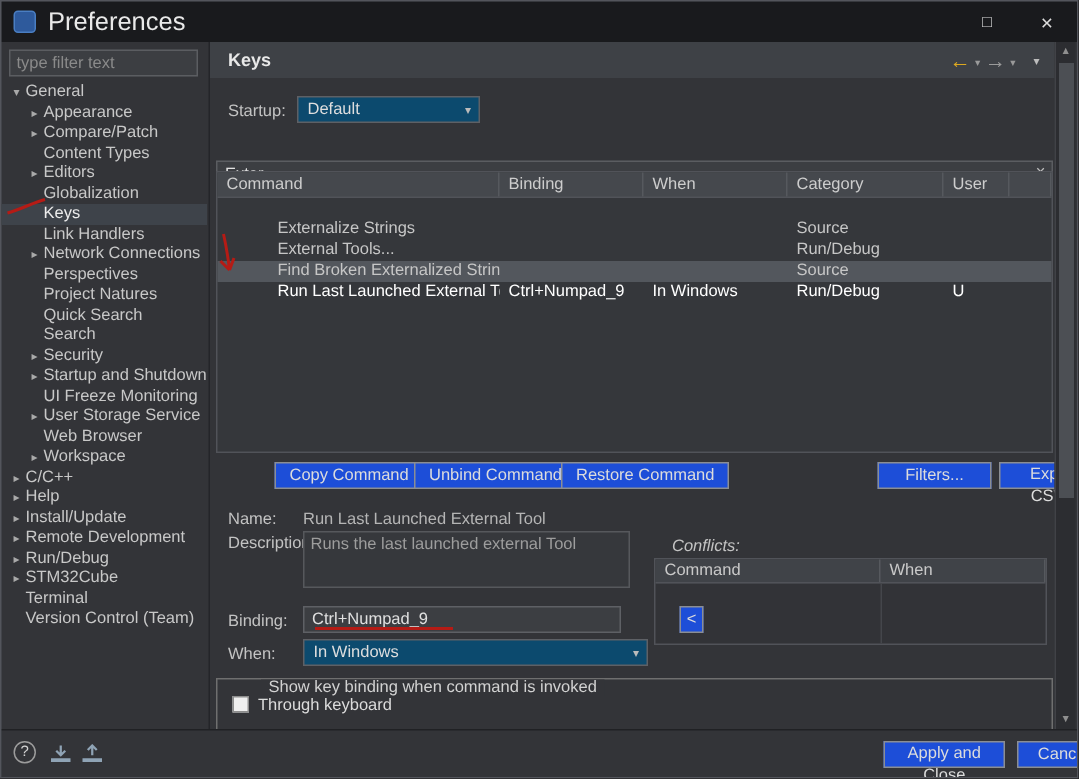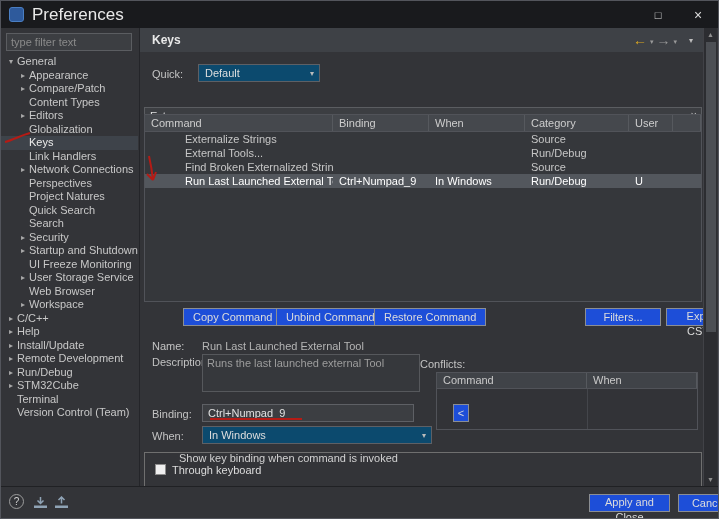--- a/index.html
+++ b/index.html
@@ -43,36 +43,36 @@
   .cmdfilter{position:absolute;left:4px;top:62px;width:558px;height:18px;background:#3c3e42;border:1px solid #5b5d61;margin-top:17px;}
   .cmdfilter input{position:absolute;left:0;top:0;width:536px;height:16px;background:transparent;border:none;outline:none;
     color:#e2e2e2;font-size:11px;padding:0 5px;font-family:"Liberation Sans",sans-serif;}
   .cmdclear{position:absolute;right:4px;top:1px;color:#c0c0c0;font-size:11px;}
   
   .ktable{position:absolute;left:4px;top:86px;width:558px;height:188px;border:1px solid #515359;background:#35373b;}
   .thead,.trow{display:grid;grid-template-columns:188px 96px 96px 104px 44px 1fr;}
   .thead{height:17px;line-height:16px;background:#45484d;border-bottom:1px solid #515359;}
   .th{border-right:1px solid #56595e;padding:0 6px;color:#cdcdcd;overflow:hidden;white-space:nowrap;}
   .trow{height:14px;line-height:14px;color:#c6c6c6;}
-  .td{padding:0 6px;overflow:hidden;white-space:nowrap;}
+  .td{padding:13px 6px;overflow:hidden;white-space:nowrap;}
   .td-cmd{padding-left:40px;}
   .rsel{background:#53575d;color:#ffffff;}
   
   .btn{position:absolute;height:18px;background:#1d4ed8;border:1px solid #8b8e93;color:#dcdcdc;
     font-size:11px;font-family:"Liberation Sans",sans-serif;padding:0 9px;line-height:15px;margin-left:37px;}
   .b-copy{left:6px;top:280px;}
   .b-unbind{left:99px;top:280px;}
   .b-restore{left:197px;top:280px;}
   .b-filters{left:408px;top:280px;width:76px;}
   .b-export{left:489px;top:280px;width:73px;}
   
   .namev{position:absolute;left:62px;top:312px;color:#b5b5b5;}
   .descbox{position:absolute;left:62px;top:326px;width:218px;height:38px;background:#36383c;border:1px solid #56585c;
     color:#9d9d9d;font-size:11px;font-family:"Liberation Sans",sans-serif;resize:none;padding:2px 4px;outline:none;}
-  .conflab{position:absolute;left:280px;top:330px;}
+  .conflab{position:absolute;left:308px;top:330px;font-style:italic;}
   .conftable{position:absolute;left:296px;top:344px;width:262px;height:58px;border:1px solid #515359;background:#323337;}
   .confhead{display:grid;grid-template-columns:150px 1fr;height:16px;line-height:15px;background:#404348;border-bottom:1px solid #515359;}
   .confhead span{border-right:1px solid #56595e;padding:0 6px;color:#c9c9c9;}
   .confbody{position:relative;height:40px;}
   .confdiv{position:absolute;left:150px;top:0;width:1px;height:100%;background:#44464b;}
   .bindinput{position:absolute;left:62px;top:376px;width:212px;height:18px;background:#3c3e42;border:1px solid #5e6065;
     color:#e0e0e0;font-size:11px;padding:0 5px;font-family:"Liberation Sans",sans-serif;}
   .bindbtn{left:276px;top:376px;width:16px;padding:0;text-align:center;}
   .whendd{left:62px;top:398px;width:230px;}
   
@@ -236,21 +236,21 @@
     <div class="phead"></div>
     <div class="ptitle">Keys</div>
     <div class="nav">
       <span class="nav-back">←</span>
       <span class="nav-caret">▾</span>
       <span class="nav-fwd">→</span>
       <span class="nav-caret">▾</span>
       <span class="nav-menu">▾</span>
     </div>
 
-    <span class="lab" style="left:12px;top:40px;">Quick:</span>
+    <span class="lab" style="left:12px;top:40px;">Startup:</span>
     <div class="dd scheme">
       <span>Default</span>
       <span class="ddarrow">▾</span>
     </div>
 
     <div class="cmdfilter">
       <input value="Exter" style="">
       <span class="cmdclear">×</span>
     </div>
 

